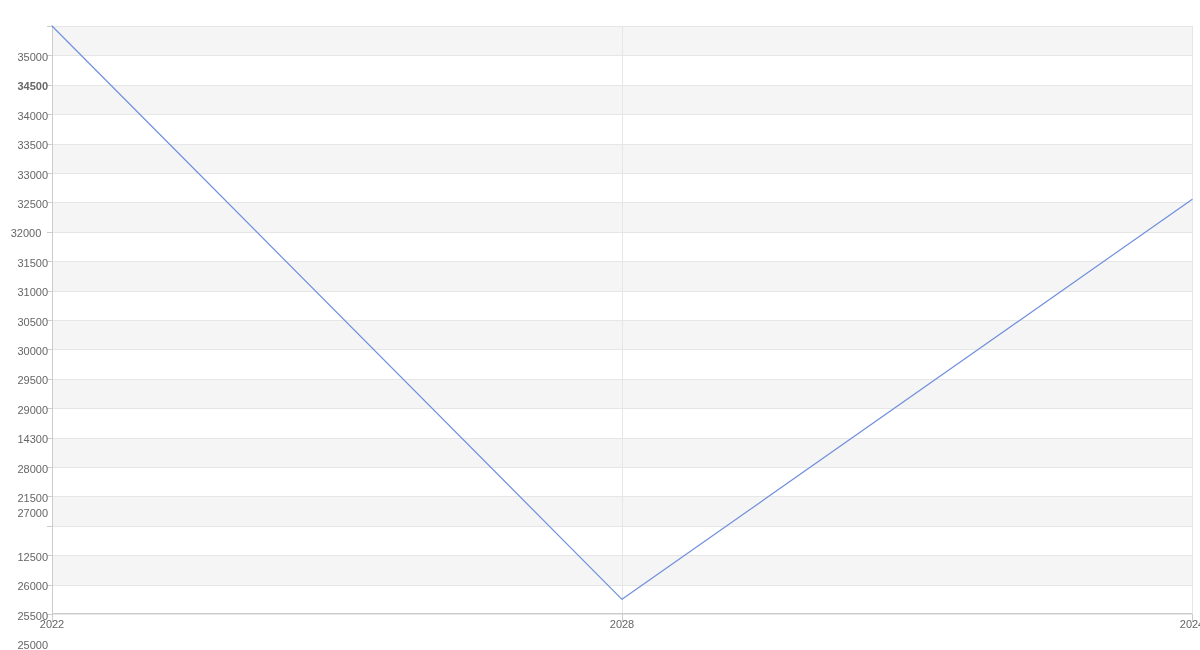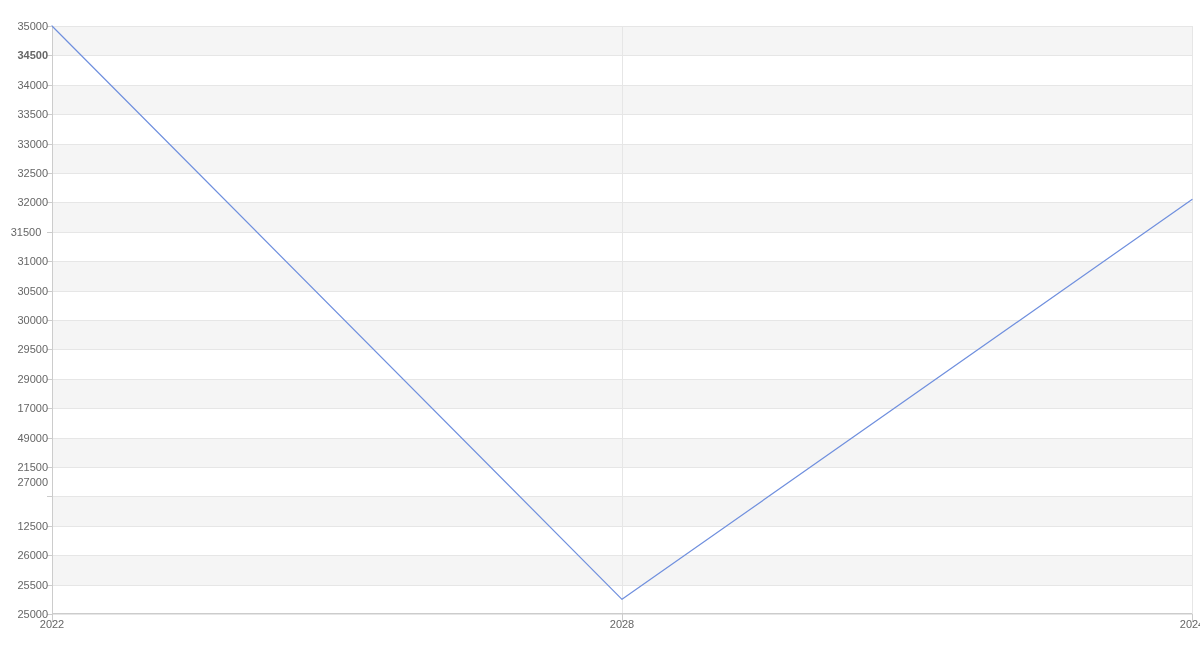--- a/index.html
+++ b/index.html
@@ -72,20 +72,21 @@
     height: 1px;
   }
   .y-label {
     position: absolute;
     right: 1152px;
     width: 44px;
     text-align: right;
     font-size: 11px;
     color: #666666;
     transform: translateY(-50%);
+    margin-top: 31px;
   }
   .x-label {
     position: absolute;
     top: 618px;
     font-size: 11px;
     color: #666666;
     transform: translateX(-50%);
   }
   .y-tick {
     position: absolute;
@@ -179,29 +180,29 @@
       <div class="x-tick" style="left: 0px;"></div>
       <div class="x-tick" style="left: 570px;"></div>
       <div class="x-tick" style="left: 1140px;"></div>
     </div>
 <div class="y-label" style="top: 614px;">25000</div>
     <div class="y-label" style="top: 584.6px;">25500</div>
     <div class="y-label" style="top: 555.2px;">26000</div>
     <div class="y-label" style="top: 525.8px;">12500</div>
     <div class="y-label" style="top: 482px;">27000</div>
     <div class="y-label" style="top: 467px;">21500</div>
-    <div class="y-label" style="top: 437.6px;">49000</div>
-    <div class="y-label" style="top: 408.2px;">17000</div>
+    <div class="y-label" style="top: 437.6px;">28000</div>
+    <div class="y-label" style="top: 408.2px;">14300</div>
     <div class="y-label" style="top: 378.8px;">29000</div>
     <div class="y-label" style="top: 349.4px;">29500</div>
     <div class="y-label" style="top: 320px;">30000</div>
     <div class="y-label" style="top: 290.6px;">30500</div>
     <div class="y-label" style="top: 261.2px;">31000</div>
-    <div class="y-label" style="top: 231.8px; text-align: center;">31500</div>
-    <div class="y-label" style="top: 202.4px;">32000</div>
+    <div class="y-label" style="top: 231.8px;">31500</div>
+    <div class="y-label" style="top: 202.4px; text-align: center;">32000</div>
     <div class="y-label" style="top: 173px;">32500</div>
     <div class="y-label" style="top: 143.6px;">33000</div>
     <div class="y-label" style="top: 114.2px;">33500</div>
     <div class="y-label" style="top: 84.8px;">34000</div>
     <div class="y-label" style="top: 55.4px; font-weight: bold;">34500</div>
     <div class="y-label" style="top: 26px;">35000</div>
     <div class="x-label" style="left: 52px;">2022</div>
     <div class="x-label" style="left: 622px;">2028</div>
     <div class="x-label" style="left: 1192px;">2024</div>
   </div>

